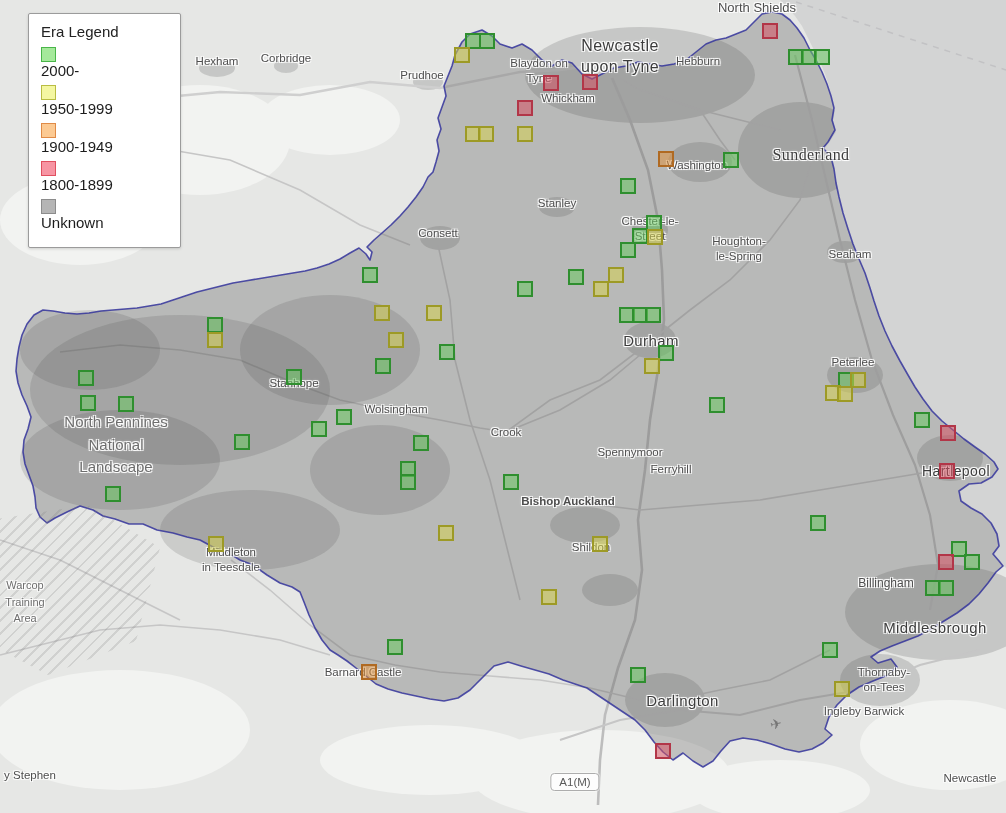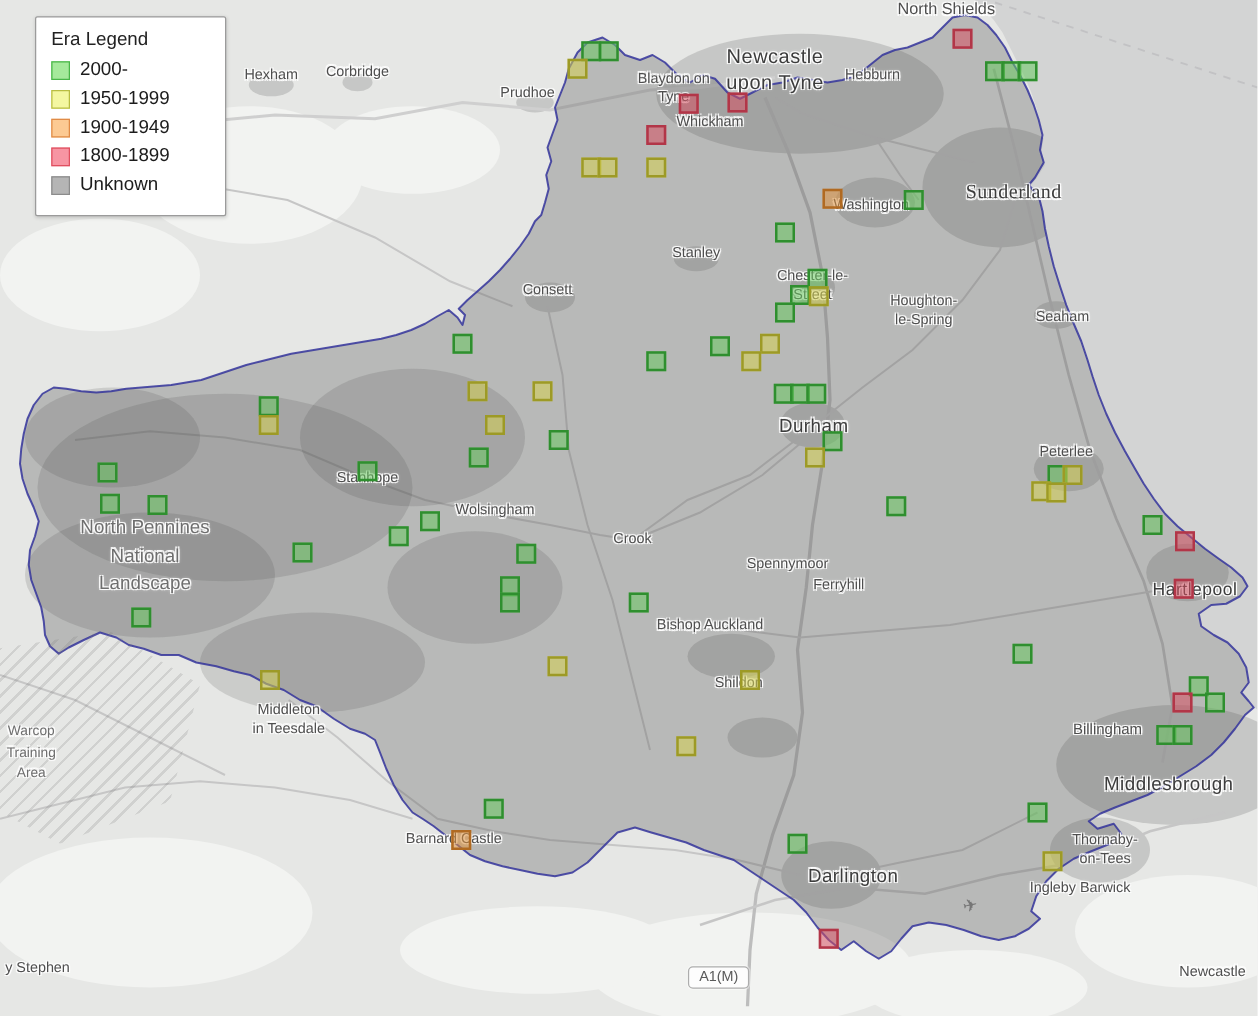--- a/index.html
+++ b/index.html
@@ -30,21 +30,21 @@
           border:1px solid #adadad;border-radius:4px;padding:2px 8px;font-size:11.5px;
           color:#5a5a5a;box-shadow:0 0 0 1px rgba(255,255,255,.4);}
 
   .plane{position:absolute;transform:translate(-50%,-50%) rotate(-12deg);font-size:14px;color:#767676;}
 
   
   .legend{position:absolute;left:28px;top:13px;width:127px;background:#fff;
           border:1px solid #9b9b9b;border-radius:2px;padding:9px 12px 10px 12px;
           box-shadow:0 1px 3px rgba(0,0,0,.15);}
   .legend-title{font-size:15px;color:#222;margin-bottom:7px;}
-  .legend-item{display:flex;align-items:flex-end;margin:6px 0;}
+  .legend-item{display:flex;align-items:flex-start;margin:6px 0;flex-direction:column;}
   .legend-item .swatch{width:13px;height:13px;border:1.5px solid #888;margin-right:8px;flex:0 0 auto;}
   .legend-item .legend-label{font-size:15px;color:#1c1c1c;}
 </style>
 </head>
 <body>
 
 <div class="stage">
 
   <svg width="1006" height="813" viewBox="0 0 1006 813">
 
@@ -140,26 +140,26 @@
 le-Spring</div>
       <div class="plabel town" style="left: 850px; top: 254px;">Seaham</div>
       <div class="plabel town" style="left: 438px; top: 233px;">Consett</div>
       <div class="plabel city" style="font-size: 15px; left: 651px; top: 341px;">Durham</div>
       <div class="plabel town" style="left: 853px; top: 362px;">Peterlee</div>
       <div class="plabel town" style="left: 294px; top: 383px;">Stanhope</div>
       <div class="plabel town" style="left: 396px; top: 409px;">Wolsingham</div>
       <div class="plabel town" style="left: 506px; top: 432px;">Crook</div>
       <div class="plabel town" style="left: 630px; top: 452px;">Spennymoor</div>
       <div class="plabel town" style="left: 671px; top: 469px;">Ferryhill</div>
-      <div class="plabel town" style="left: 568px; top: 501px;">Bishop Auckland</div>
+      <div class="plabel town" style="left: 568px; top: 501px; font-weight: bold;">Bishop Auckland</div>
       <div class="plabel town" style="left: 591px; top: 547px;">Shildon</div>
       <div class="plabel city" style="font-size: 14px; left: 956px; top: 471px;">Hartlepool</div>
       <div class="plabel town" style="font-size: 12px; left: 886px; top: 584px;">Billingham</div>
       <div class="plabel city" style="font-size: 15px; left: 935px; top: 628px;">Middlesbrough</div>
-      <div class="plabel town" style="left: 231px; top: 560px; margin-top: 16px;">Middleton
+      <div class="plabel town" style="left: 231px; top: 560px;">Middleton
 in Teesdale</div>
       <div class="plabel town" style="left: 363px; top: 672px;">Barnard Castle</div>
       <div class="plabel city" style="font-size: 15px; left: 668px; top: 701px; padding-left: 29px;">Darlington</div>
       <div class="plabel town" style="left: 884px; top: 680px;">Thornaby-
 on-Tees</div>
       <div class="plabel town" style="left: 864px; top: 711px;">Ingleby Barwick</div>
       <div class="plabel town" style="left: 970px; top: 778px;">Newcastle</div>
       <div class="plabel town" style="left: 30px; top: 775px;">y Stephen</div>
       <div class="plabel area" style="font-size: 15px; left: 116px; top: 445px;">North Pennines
 National

